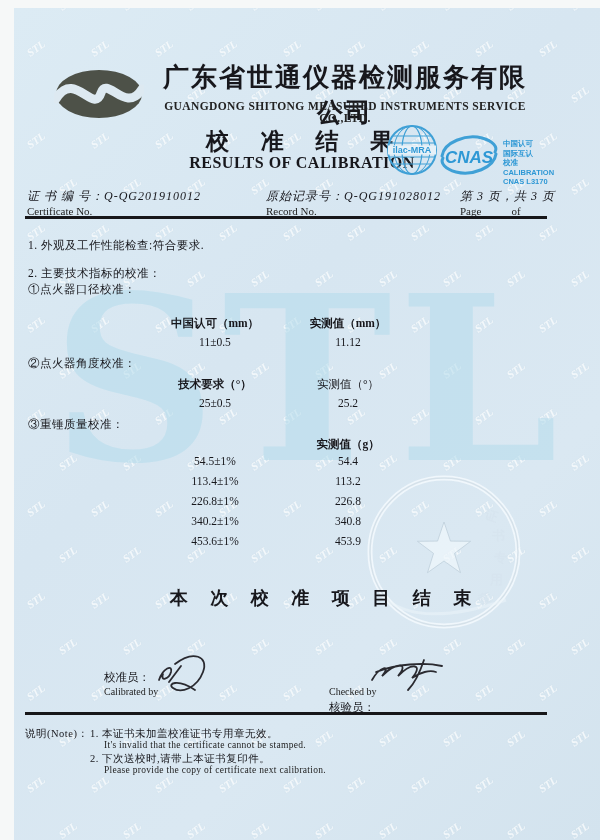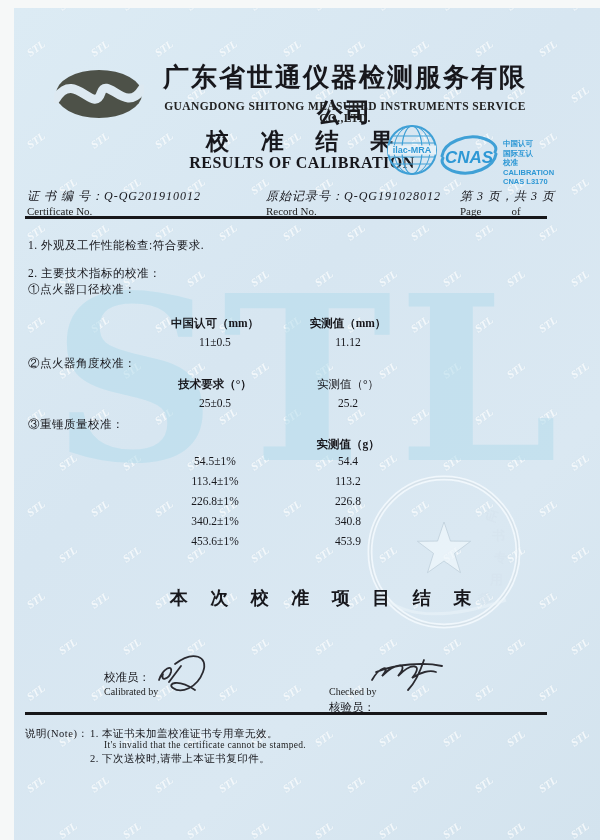--- a/index.html
+++ b/index.html
@@ -339,15 +339,16 @@
     <svg class="abs" style="left:352px;top:642px;" width="85" height="45" viewBox="0 0 85 45">
       <path d="M6 30 C 14 16, 26 14, 16 26 C 30 12, 44 12, 32 26 C 46 12, 58 14, 46 28 C 54 22, 64 20, 70 22 M10 22 C 30 14, 58 12, 76 16 M58 10 C 54 22, 48 34, 42 40" fill="none" stroke="#2a2a30" stroke-width="1.8" stroke-linecap="round"></path>
     </svg>
 
     <div class="abs rule" style="left:11px;top:704px;width:522px;"></div>
 
     <div class="abs note-cn" style="left:11px;top:719px;">说明(Note)：</div>
     <div class="abs note-cn" style="left:76px;top:719px;">1. 本证书未加盖校准证书专用章无效。</div>
     <div class="abs note-en" style="left:90px;top:732px;">It's invalid that the certificate cannot be stamped.</div>
     <div class="abs note-cn" style="left:76px;top:744px;">2. 下次送校时,请带上本证书复印件。</div>
+    <div class="abs note-en" style="left:90px;top:757px;">Please provide the copy of certificate next calibration.</div>
 
   </div>
 </div>
 
 </body></html>

